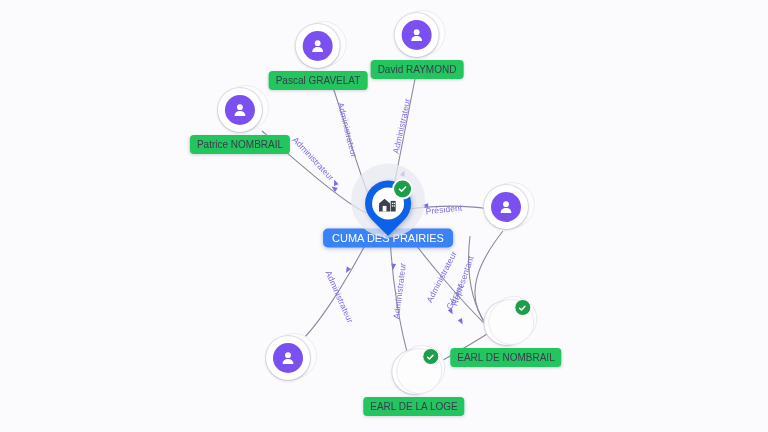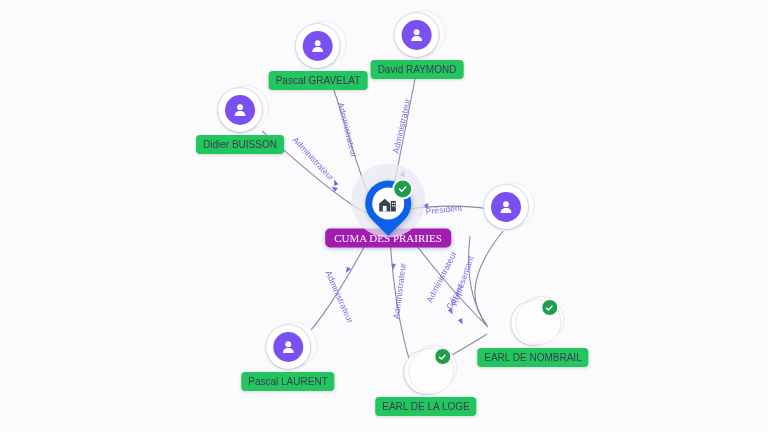--- a/index.html
+++ b/index.html
@@ -177,30 +177,29 @@
     border-radius: 50%;
     background: #1e9e4a;
     border: 2px solid #ffffff;
     display: flex;
     align-items: center;
     justify-content: center;
     z-index: 5;
   }
   .pin-label {
     margin-top: -10px;
-    background: #a21caf;
+    background: #3b82f6;
     color: #ffffff;
     font-size: 11px;
     line-height: 13px;
     font-weight: 400;
     padding: 3px 9px;
     border-radius: 5px;
     white-space: nowrap;
     box-shadow: 0 1px 4px rgba(20,60,140,.35);
-    font-family: Liberation Serif, serif;
   }
 
   
   .edge-label {
     position: absolute;
     color: #7b6ce0;
     font-size: 8.5px;
     line-height: 9px;
     white-space: nowrap;
     transform-origin: 50% 50%;
@@ -281,35 +280,35 @@
         <div class="chip-wrap halo">
           <div class="chip">
             <div class="avatar">
               <svg width="16" height="16" viewBox="0 0 16 16">
                 <circle cx="8" cy="5.2" r="2.9" fill="#ffffff"></circle>
                 <path d="M2.6 14 C2.6 10.4 5 8.9 8 8.9 C11 8.9 13.4 10.4 13.4 14 Z" fill="#ffffff"></path>
               </svg>
             </div>
           </div>
         </div>
-        <div class="label">Didier BUISSON</div>
+        <div class="label">Patrice NOMBRAIL</div>
       </div>
       <div class="node" style="left: 506px; top: 207px;">
         <div class="chip-wrap halo">
           <div class="chip">
             <div class="avatar">
               <svg width="16" height="16" viewBox="0 0 16 16">
                 <circle cx="8" cy="5.2" r="2.9" fill="#ffffff"></circle>
                 <path d="M2.6 14 C2.6 10.4 5 8.9 8 8.9 C11 8.9 13.4 10.4 13.4 14 Z" fill="#ffffff"></path>
               </svg>
             </div>
           </div>
         </div>
       </div>
-      <div class="node" style="left: 506px; top: 334px; margin-left: 27px;">
+      <div class="node" style="left: 506px; top: 334px;">
         <div class="chip-wrap stacked">
           <div class="chip">
             <div class="orgicon">
               <svg width="17" height="15" viewBox="0 0 19 17">
                 <path d="M1 16 V8 L6.5 3.2 L12 8 V16 Z" fill="#ffffff"></path>
                 <rect x="12.6" y="5.4" width="5" height="10.6" fill="#ffffff"></rect>
                 <rect x="4.6" y="10.6" width="3.8" height="5.4" fill="#0b61e8"></rect>
                 <rect x="13.8" y="7.4" width="1.2" height="1.2" fill="#0b61e8"></rect>
                 <rect x="15.6" y="7.4" width="1.2" height="1.2" fill="#0b61e8"></rect>
                 <rect x="13.8" y="9.9" width="1.2" height="1.2" fill="#0b61e8"></rect>
@@ -318,21 +317,21 @@
             </div>
           </div>
           <div class="check">
             <svg width="8" height="8" viewBox="0 0 10 10">
               <path d="M1.6 5.2 L3.9 7.4 L8.4 2.7" stroke="#ffffff" stroke-width="1.8" fill="none" stroke-linecap="round" stroke-linejoin="round"></path>
             </svg>
           </div>
         </div>
         <div class="label">EARL DE NOMBRAIL</div>
       </div>
-      <div class="node" style="left: 426px; top: 383px;">
+      <div class="node" style="left: 414px; top: 383px;">
         <div class="chip-wrap stacked">
           <div class="chip">
             <div class="orgicon">
               <svg width="17" height="15" viewBox="0 0 19 17">
                 <path d="M1 16 V8 L6.5 3.2 L12 8 V16 Z" fill="#ffffff"></path>
                 <rect x="12.6" y="5.4" width="5" height="10.6" fill="#ffffff"></rect>
                 <rect x="4.6" y="10.6" width="3.8" height="5.4" fill="#0b61e8"></rect>
                 <rect x="13.8" y="7.4" width="1.2" height="1.2" fill="#0b61e8"></rect>
                 <rect x="15.6" y="7.4" width="1.2" height="1.2" fill="#0b61e8"></rect>
                 <rect x="13.8" y="9.9" width="1.2" height="1.2" fill="#0b61e8"></rect>
@@ -352,21 +351,20 @@
         <div class="chip-wrap halo">
           <div class="chip">
             <div class="avatar">
               <svg width="16" height="16" viewBox="0 0 16 16">
                 <circle cx="8" cy="5.2" r="2.9" fill="#ffffff"></circle>
                 <path d="M2.6 14 C2.6 10.4 5 8.9 8 8.9 C11 8.9 13.4 10.4 13.4 14 Z" fill="#ffffff"></path>
               </svg>
             </div>
           </div>
         </div>
-        <div class="label">Pascal LAURENT</div>
       </div>
     </div>
 
   <div class="pin-node" id="center-node" style="left: 388px; top: 214px;">
     <div class="pin-glow"></div>
     <div class="pin">
       <div class="pin-body"></div>
       <div class="pin-inner">
         <svg width="19" height="17" viewBox="0 0 19 17">
           <path d="M1 16 V8 L6.5 3.2 L12 8 V16 Z" fill="#3c4152"></path>

